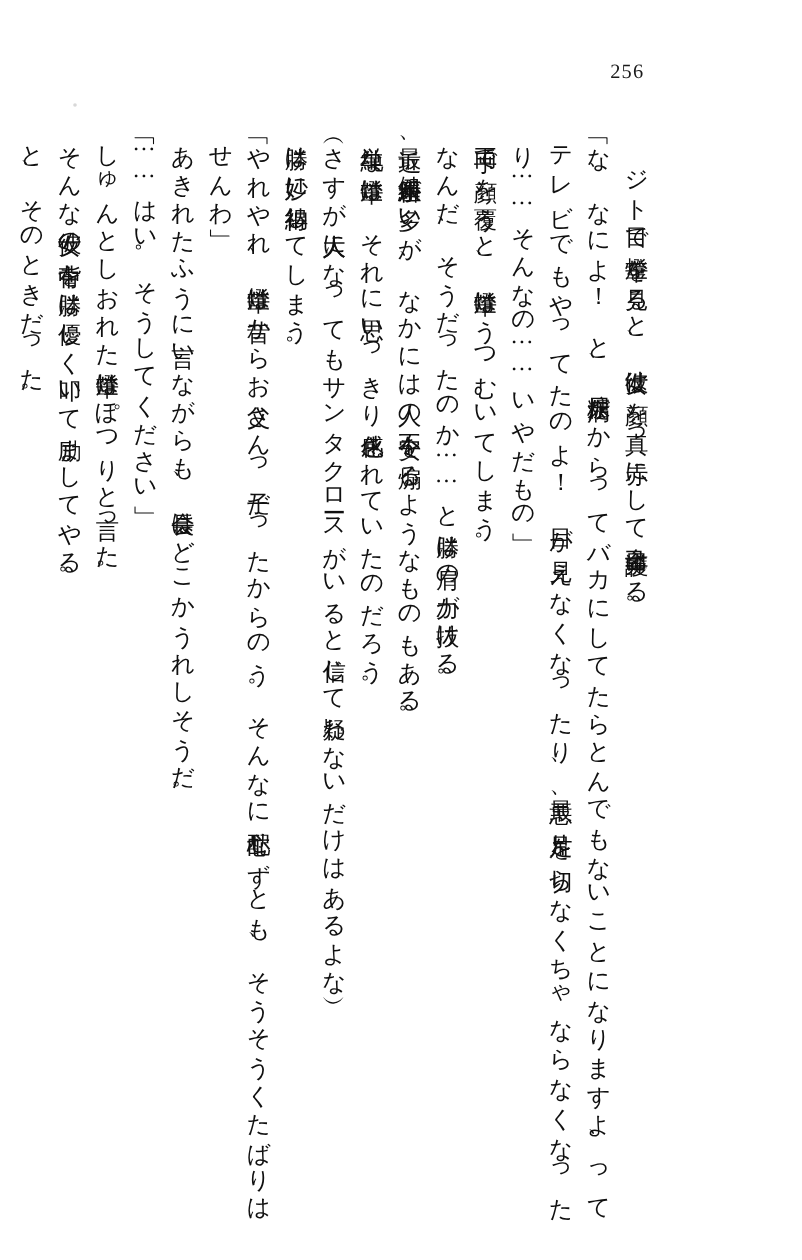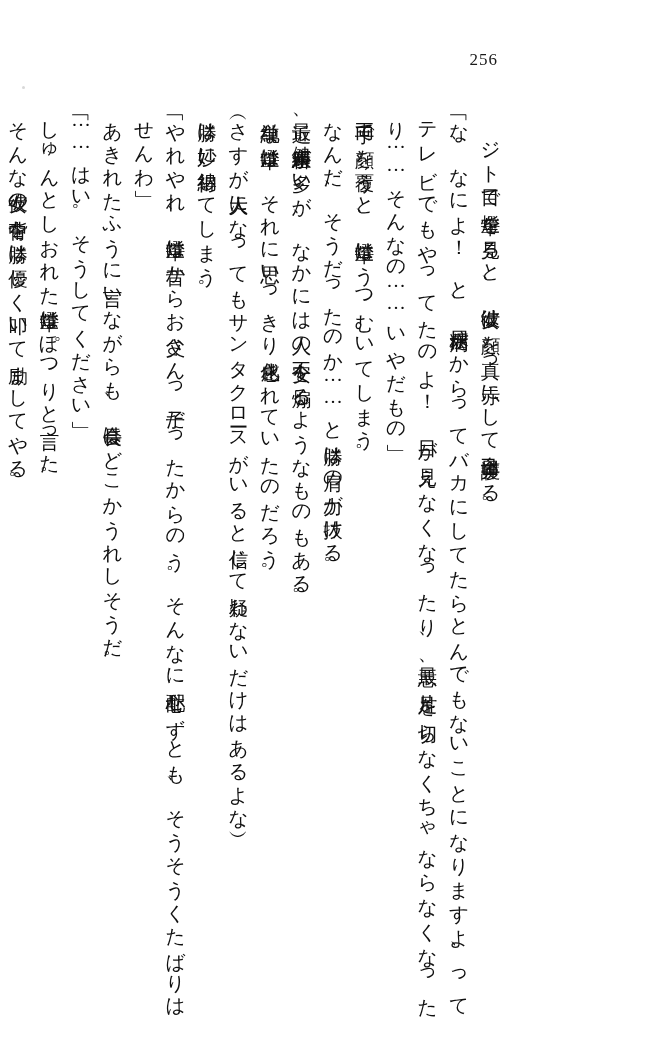--- a/index.html
+++ b/index.html
@@ -12,20 +12,21 @@
     height: 1050px;
     overflow: hidden;
     font-family: "Liberation Serif", "DejaVu Serif", serif;
     color: #101010;
   }
   .page {
     position: relative;
     width: 546px;
     height: 1050px;
     background: #ffffff;
+    margin-left: 39px;
   }
   .page-number {
     position: absolute;
     top: 50px;
     right: 48px;
     font-size: 17px;
     letter-spacing: 1px;
     color: #1a1a1a;
     font-family: "Liberation Serif", "DejaVu Serif", serif;
   }

